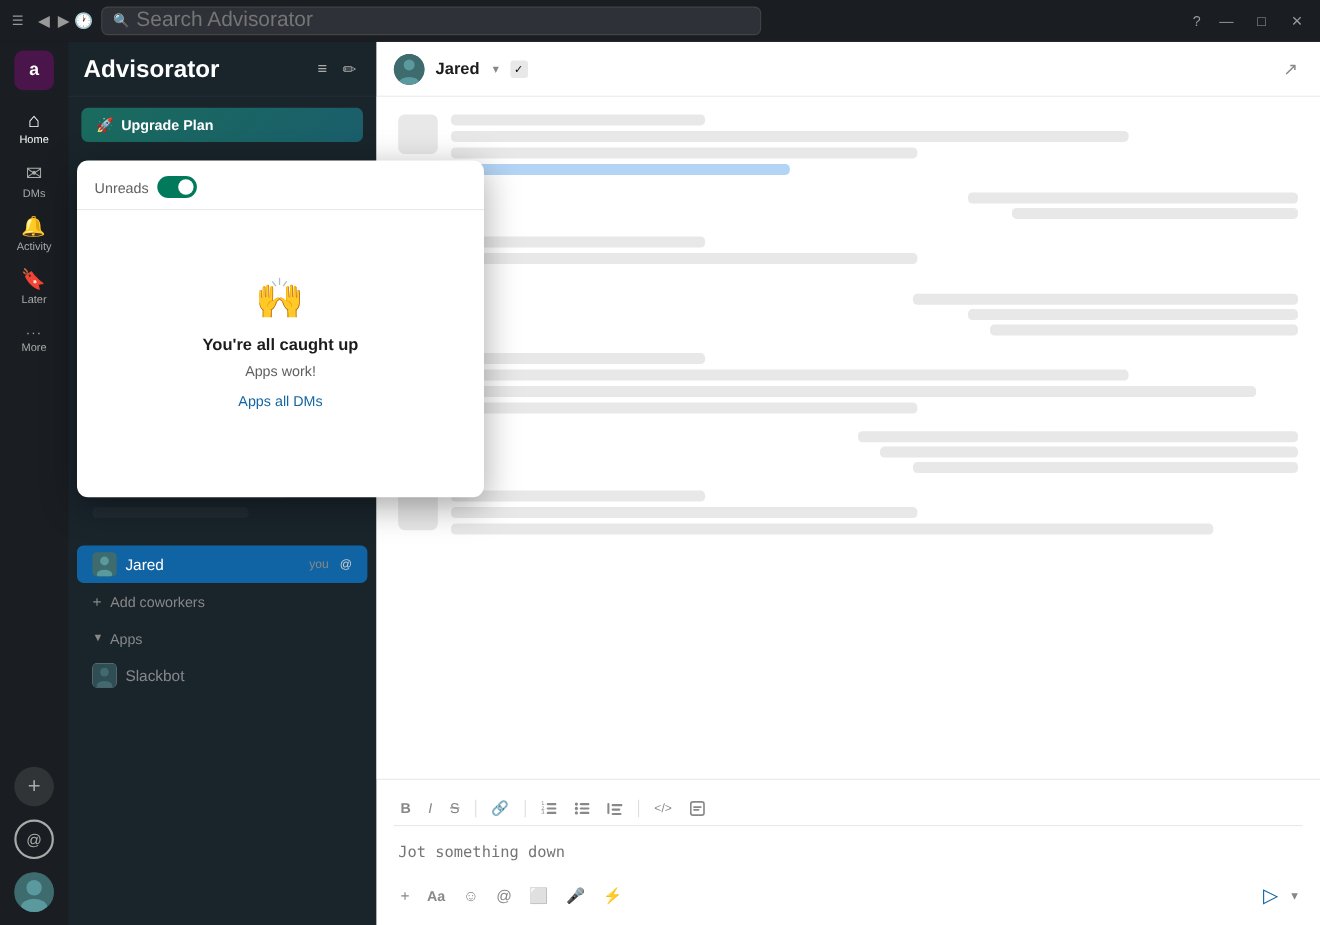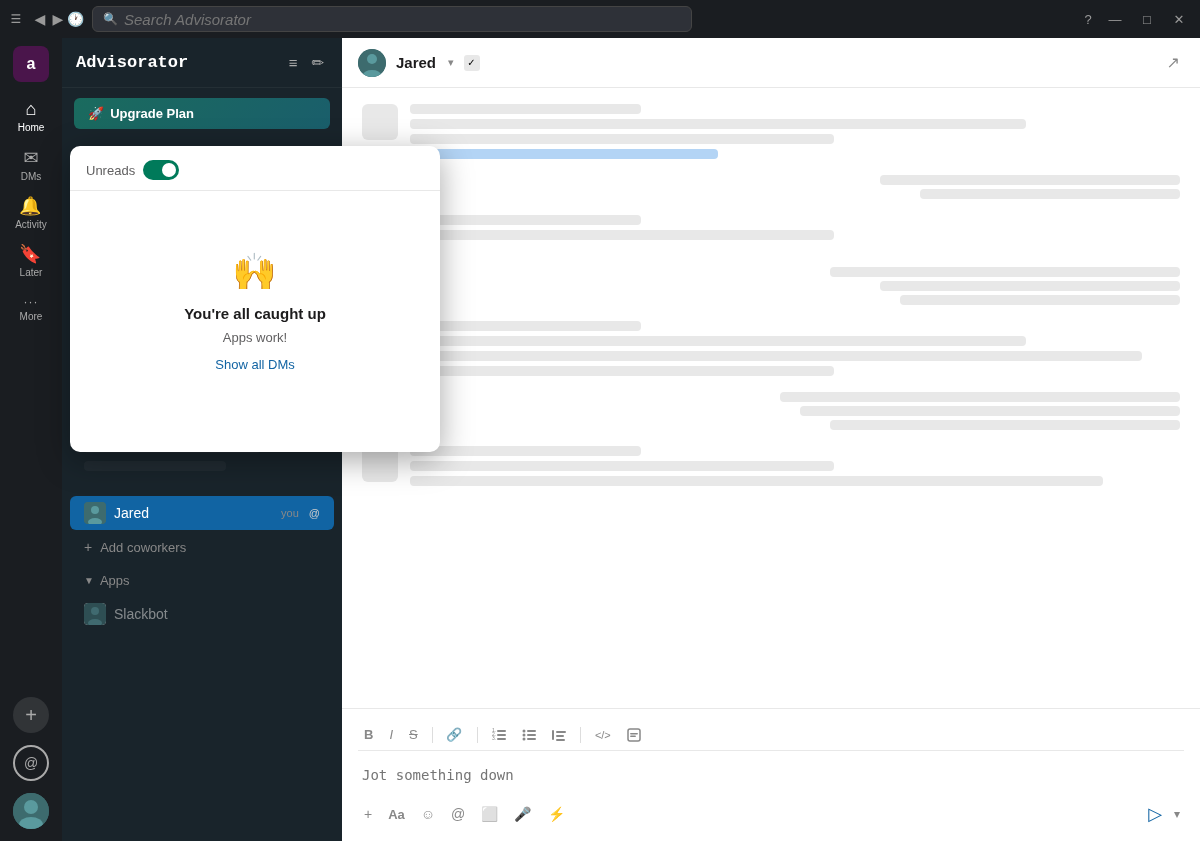--- a/index.html
+++ b/index.html
@@ -24,21 +24,21 @@
       max-width: 600px;
       height: 26px;
       background: #2e3138;
       border: 1px solid #444;
       border-radius: 6px;
       display: flex;
       align-items: center;
       padding: 0 10px;
       gap: 6px;
     }
-    .search-bar input { background: none; border: none; outline: none; color: #ccc; font-size: 15px; flex: 1; font-style: italic; }
+    .search-bar input { background: none; border: none; outline: none; color: #ccc; font-size: 19px; flex: 1; }
     .search-icon { color: #888; font-size: 12px; }
     .titlebar-right { display: flex; align-items: center; gap: 6px; margin-left: auto; }
     .titlebar-right button { background: none; border: none; color: #999; cursor: pointer; font-size: 13px; padding: 2px 6px; }
     .win-btn { width: 26px; height: 26px; display: flex; align-items: center; justify-content: center; background: none; border: none; color: #ccc; cursor: pointer; font-size: 12px; border-radius: 3px; }
 
     
     .app-layout {
       flex: 1;
       display: flex;
       overflow: hidden;
@@ -103,21 +103,21 @@
     .sidebar-header {
       height: 50px;
       display: flex;
       align-items: center;
       padding: 0 14px;
       gap: 8px;
       border-bottom: 1px solid rgba(255,255,255,0.05);
       flex-shrink: 0;
     }
     .workspace-name {
-      font-size: 17px; font-weight: 700; color: white; flex: 1; cursor: pointer; font-family: Liberation Mono, monospace;
+      font-size: 22px; font-weight: 700; color: white; flex: 1; cursor: pointer;
     }
     .sidebar-header-icons { display: flex; gap: 6px; }
     .sidebar-icon-btn { background: none; border: none; color: #aaa; cursor: pointer; font-size: 15px; padding: 4px; border-radius: 4px; }
 
     .upgrade-btn {
       margin: 10px 12px 8px;
       background: linear-gradient(135deg, #1a6b5e, #1a5e6b);
       border: none;
       border-radius: 6px;
       color: white;
@@ -547,21 +547,21 @@
         <div class="dm-popup-header">
           <div class="dm-unreads">
             <span class="dm-unreads-label">Unreads</span>
             <div class="toggle"></div>
           </div>
         </div>
         <div class="dm-popup-body">
           <span class="caught-up-emoji">🙌</span>
           <span class="caught-up-title">You're all caught up</span>
           <span class="caught-up-sub">Apps work!</span>
-          <a href="#" class="show-all-dms">Show all DMs</a>
+          <a href="#" class="show-all-dms">Apps all DMs</a>
         </div>
       </div>
     </div>
   </div>
 
   <div class="main-content">
 
     <div class="channel-header">
       <div class="channel-avatar">
         <svg width="28" height="28">

